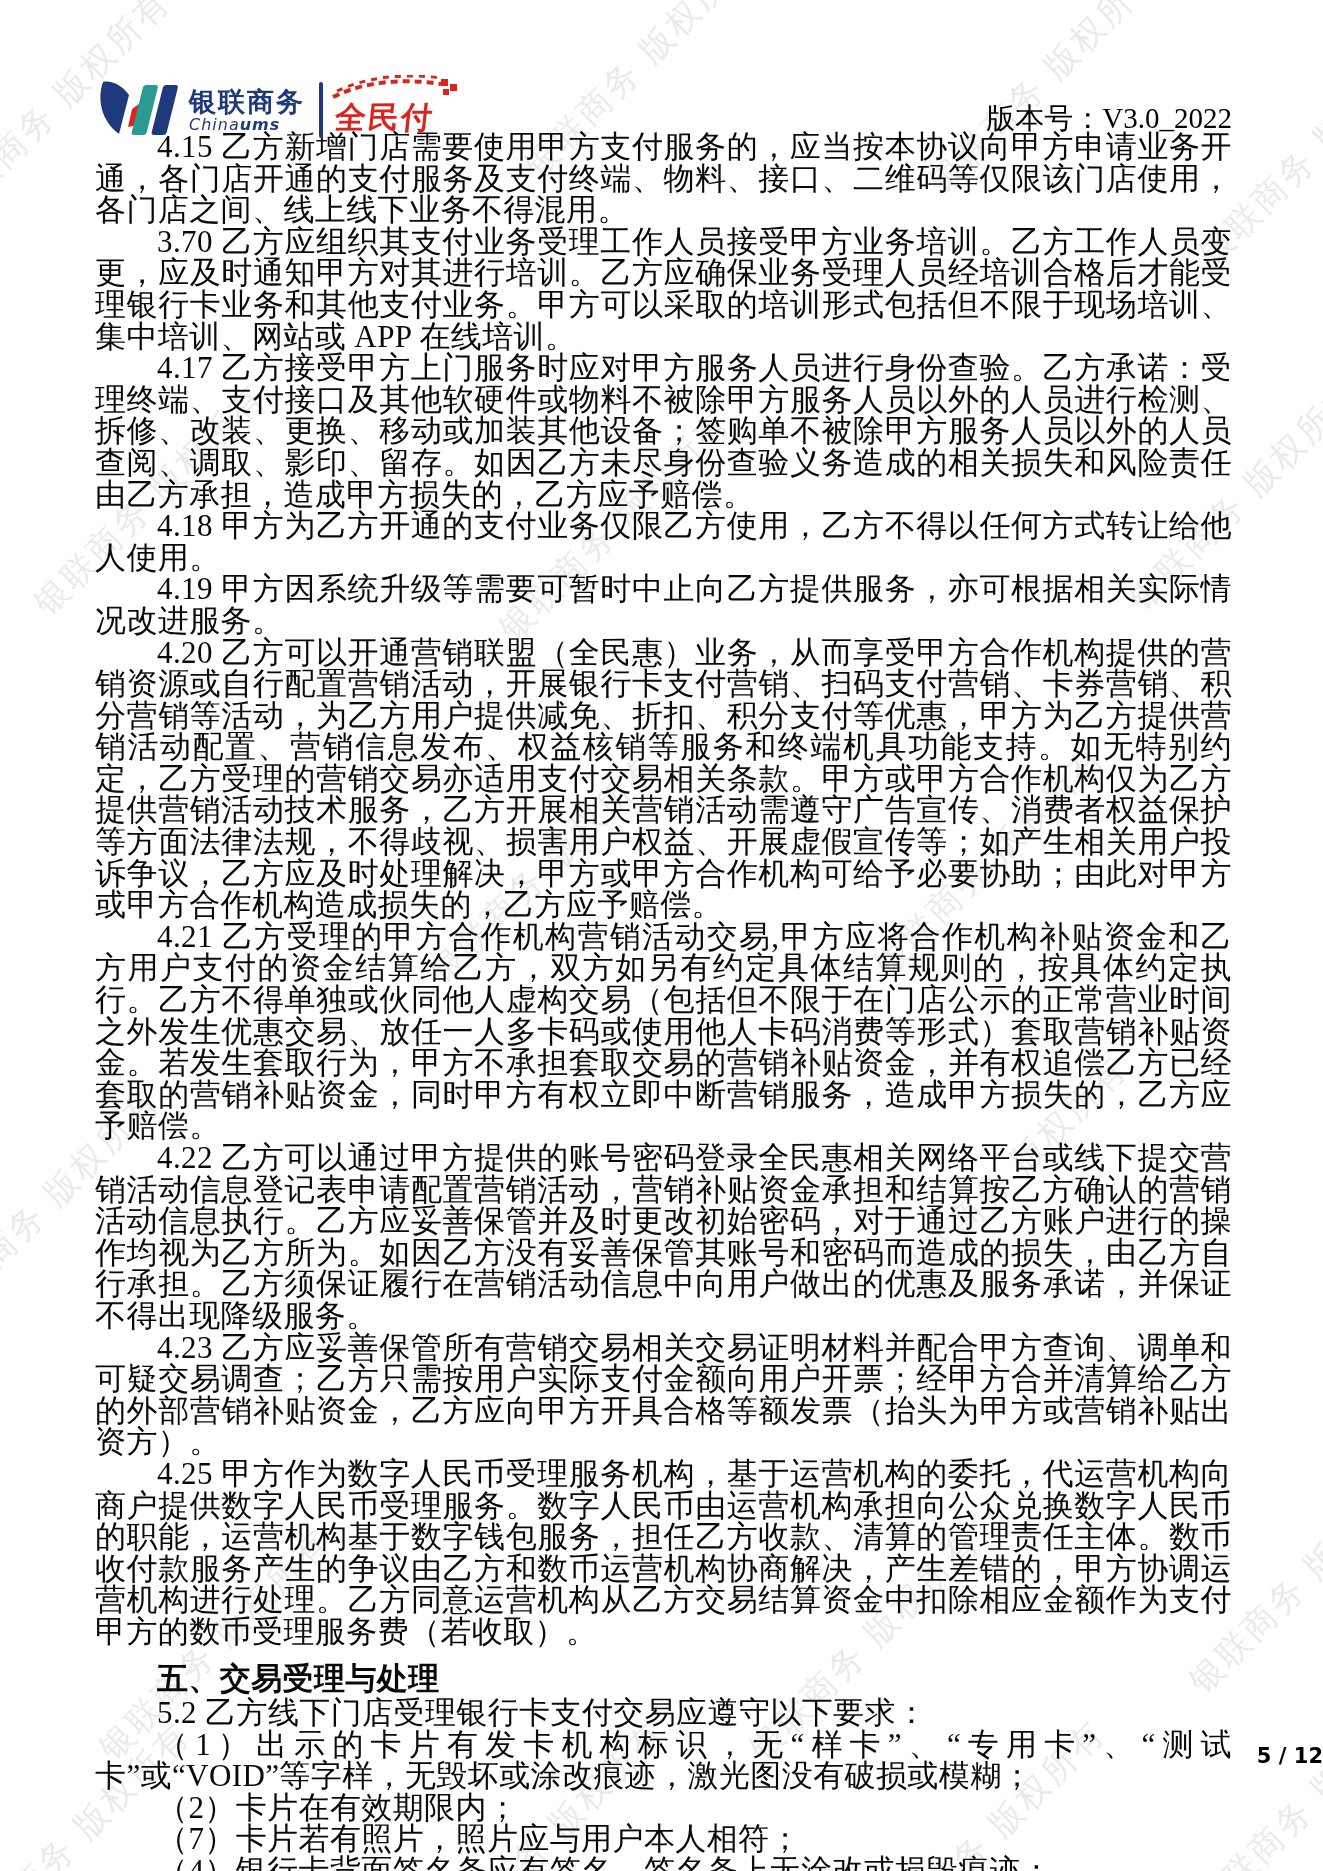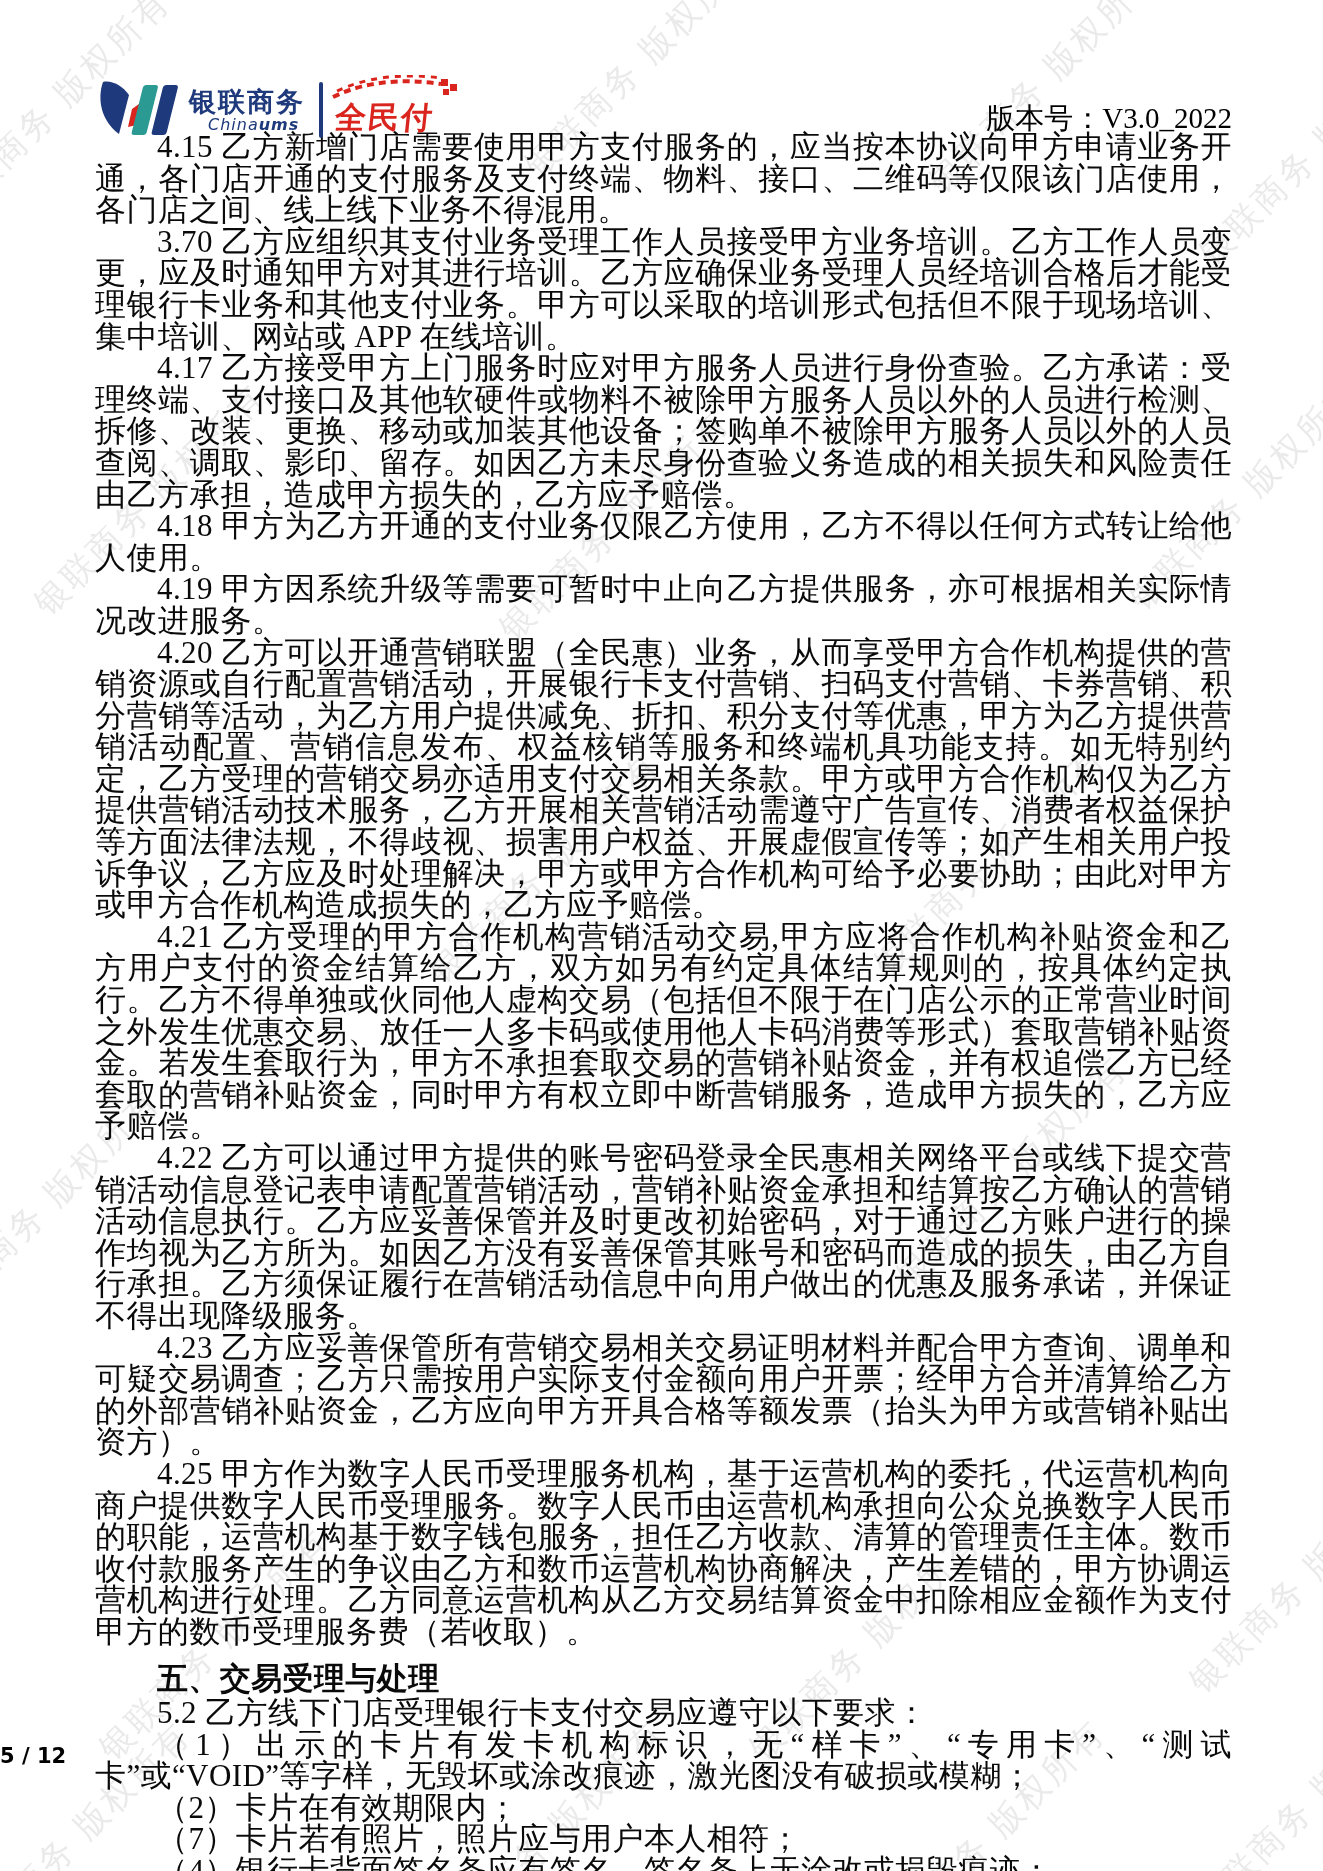--- a/index.html
+++ b/index.html
@@ -27,21 +27,21 @@
   }
   .logo{display:flex;align-items:center;}
   .logo-mark{display:block;}
   .logo-textblock{margin-left:8px;display:flex;flex-direction:column;line-height:1;}
   .logo-cn{
     font-family:"DejaVu Sans","Liberation Sans",sans-serif;
     font-weight:bold;font-size:27px;color:#1e3a7c;letter-spacing:2px;
   }
   .logo-en{
     font-family:"DejaVu Sans","Liberation Sans",sans-serif;
-    font-style:italic;font-size:16px;color:#1e3a7c;margin-top:2px;letter-spacing:1px;margin-left:19px;
+    font-style:italic;font-size:16px;color:#1e3a7c;margin-top:2px;letter-spacing:1px;
   }
   .logo-en b{font-weight:bold;}
   .logo-divider{width:4px;height:56px;background:#1e3a7c;border-radius:2px;margin:0 12px 0 14px;}
   .qmf{position:relative;padding-top:16px;}
   .qmf-flag{position:absolute;top:-6px;left:-6px;}
   .qmf-text{
     display:inline-block;
     font-family:"DejaVu Sans","Liberation Sans",sans-serif;
     font-weight:bold;font-size:31px;color:#d9251d;letter-spacing:2px;
     transform:skewX(-6deg);
@@ -65,21 +65,21 @@
   .em-run{
     font-weight:bold;
     font-family:"DejaVu Sans","Liberation Sans",sans-serif;
     text-decoration:underline;
     text-decoration-thickness:2px;
     text-underline-offset:4px;
   }
   
   .footer{
     position:absolute;left:0;right:0;top:1744px;z-index:1;
-    text-align:left;
+    text-align:right;
     font-family:"DejaVu Sans","Liberation Sans",sans-serif;
     font-weight:bold;font-size:21px;color:#000;
   }
 </style>
 </head>
 <body>
 
 <div class="page">
 
   <div class="wm-layer">

